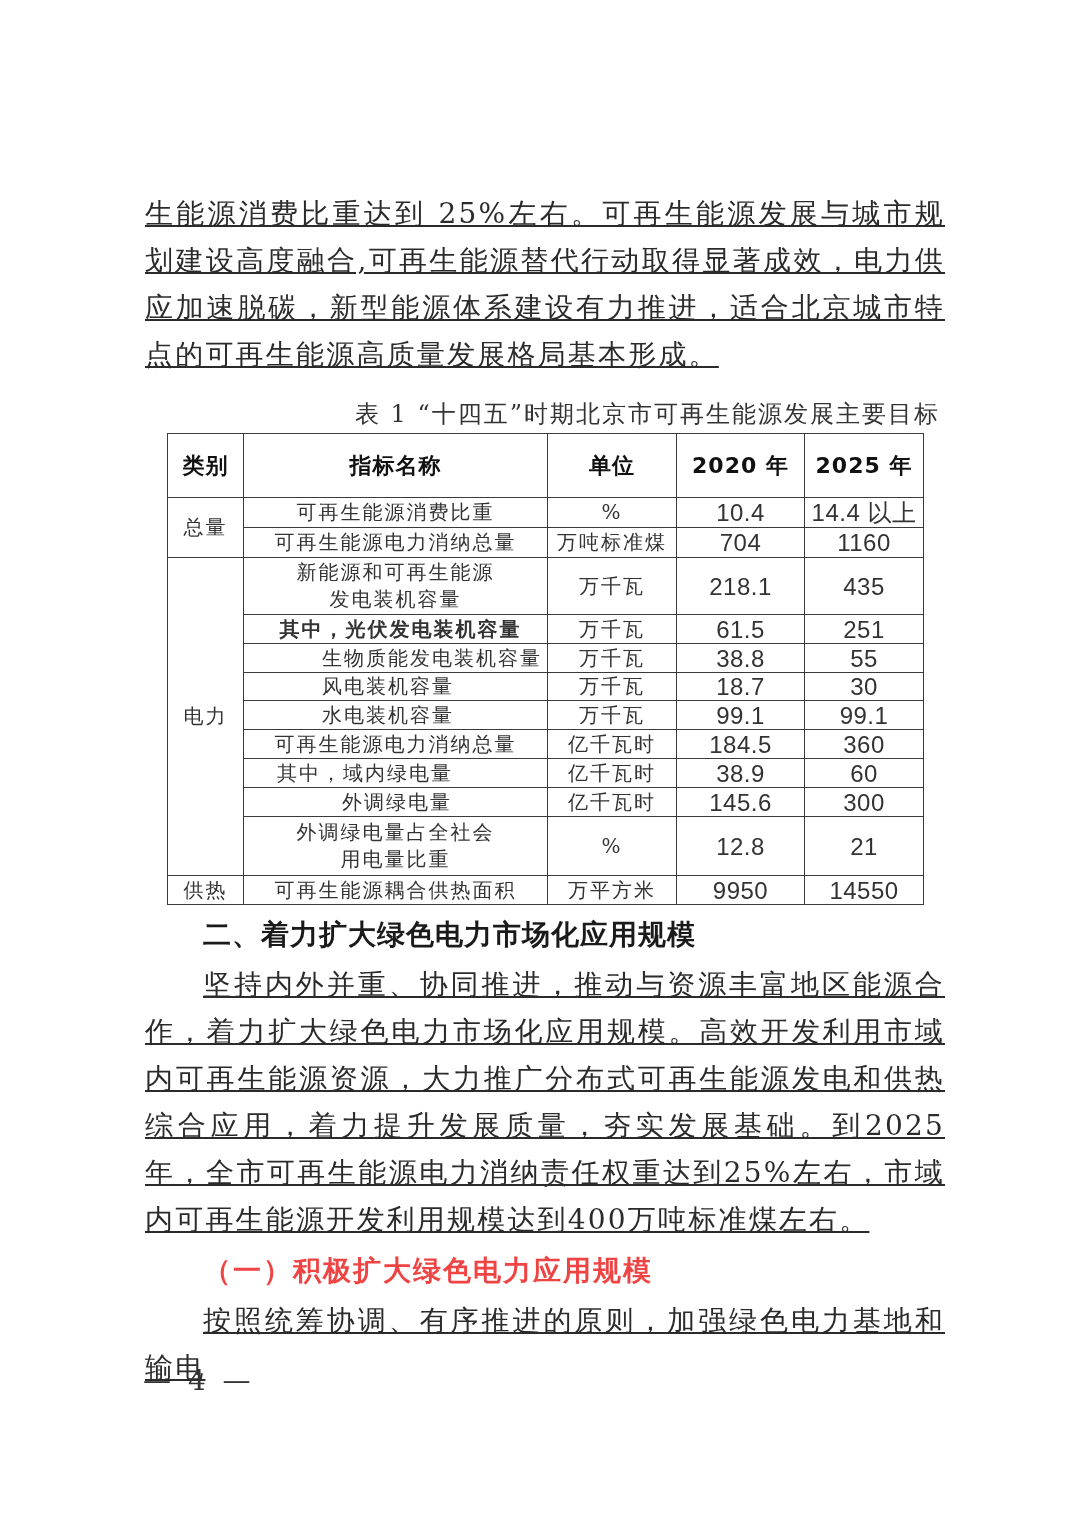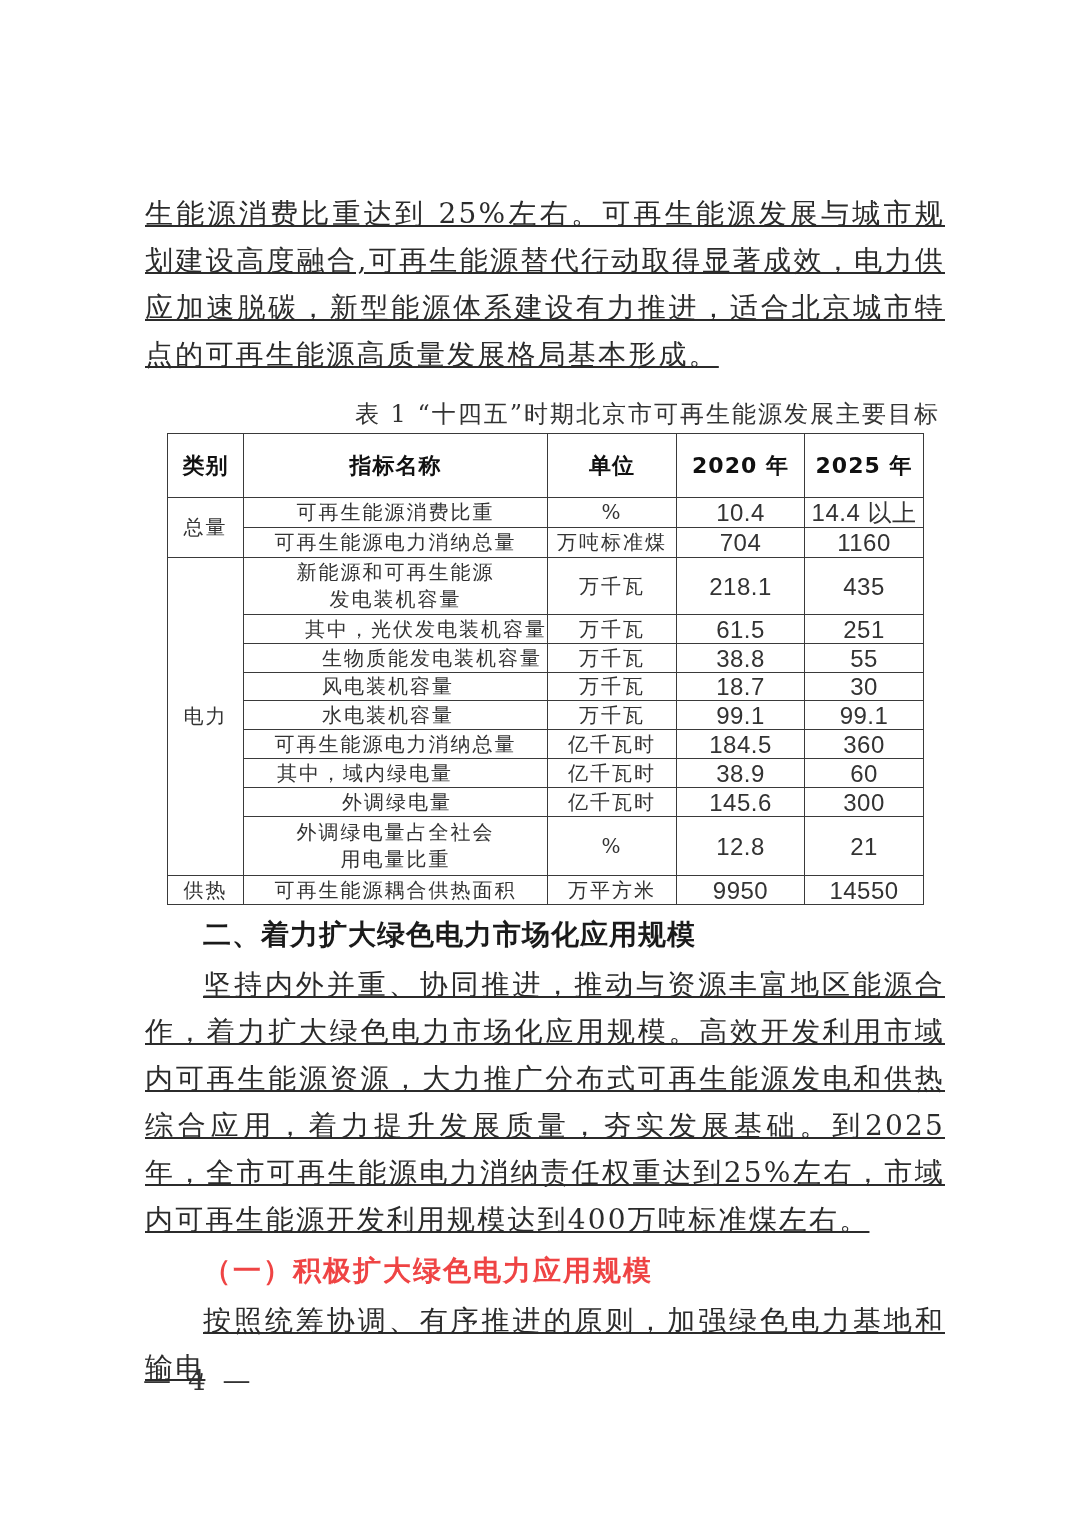--- a/index.html
+++ b/index.html
@@ -52,21 +52,21 @@
   }
   table.targets th {
     font-family: "DejaVu Sans", "Liberation Sans", sans-serif;
     font-weight: bold;
     font-size: 22px;
     color: #111;
     height: 63px;
     letter-spacing: 1px;
   }
   table.targets td.num { letter-spacing: 0.5px; font-family: Liberation Sans, sans-serif; font-size: 24px; }
-  table.targets td.name.sub1 { text-align: right; padding-left: 10px; }
+  table.targets td.name.sub1 { text-align: center; padding-left: 10px; font-weight: bold; }
   table.targets td.name.sub2 { text-align: left; padding-left: 78px; }
   table.targets td.name.sub3 { text-align: left; padding-left: 78px; }
   table.targets td.name.sub4 { text-align: left; padding-left: 33px; margin-top: 32px; }
   table.targets td.name.sub5 { text-align: left; padding-left: 98px; }
   .heading {
     position: absolute;
     left: 203px; top: 916px;
     font-family: "DejaVu Sans", "Liberation Sans", sans-serif;
     font-weight: bold;
     font-size: 28px;

